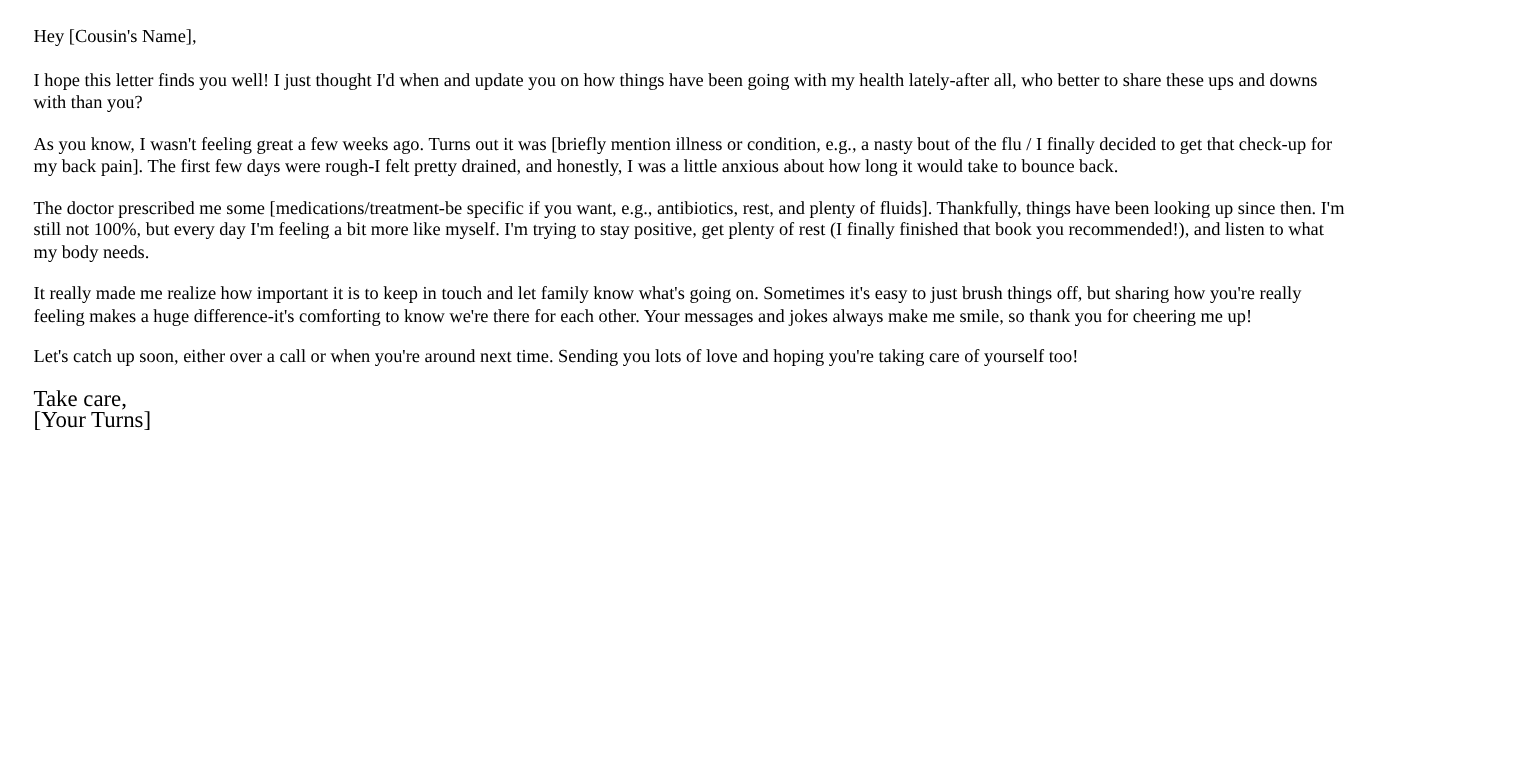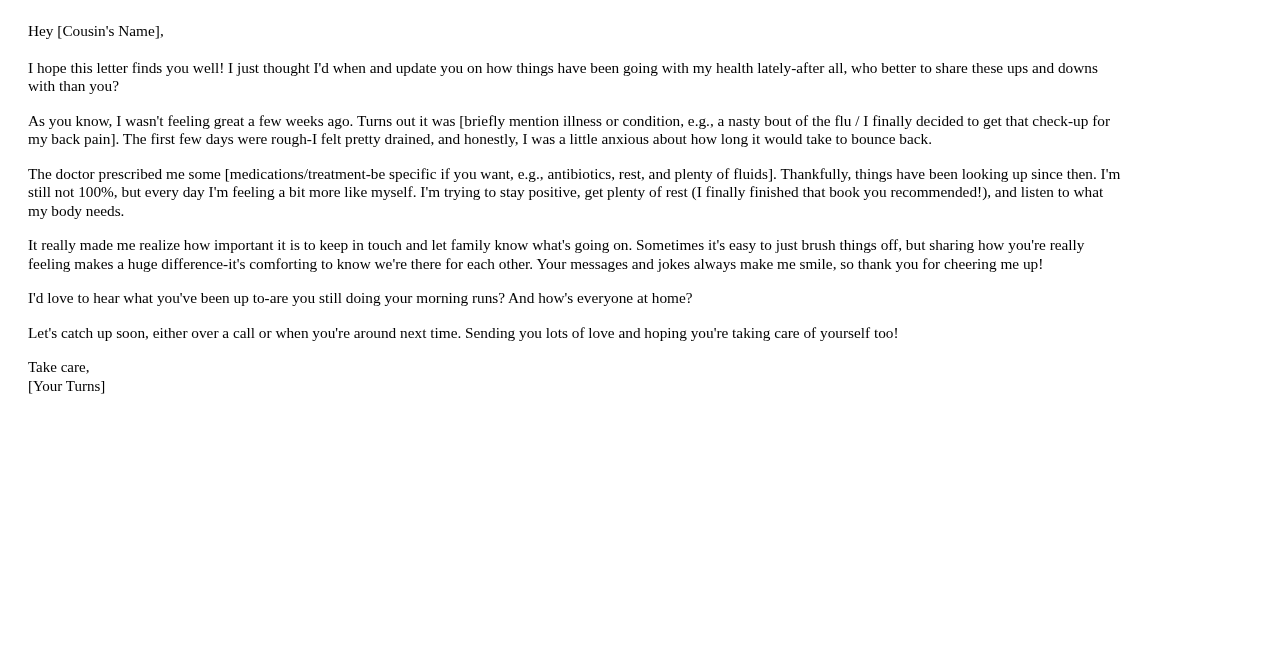--- a/index.html
+++ b/index.html
@@ -23,36 +23,35 @@
     font-size: 15.3px;
     line-height: 18.5px;
     margin: 0 0 16px 0;
     max-width: 1222px;
     text-align: left;
   }
   .para.salutation {
     margin-bottom: 18px;
   }
   .signoff {
-    font-size: 15px;
+    font-size: 19px;
     line-height: 18.5px;
     margin: 0;
   }
   .signoff div {
     white-space: pre;
   }
 </style>
 </head>
 <body>
 
 <div class="letter">
   <p class="para salutation">Hey [Cousin's Name],</p>
   <p class="para">I hope this letter finds you well! I just thought I'd when and update you on how things have been going with my health lately-after all, who better to share these ups and downs with than you?</p>
   <p class="para">As you know, I wasn't feeling great a few weeks ago. Turns out it was [briefly mention illness or condition, e.g., a nasty bout of the flu / I finally decided to get that check-up for my back pain]. The first few days were rough-I felt pretty drained, and honestly, I was a little anxious about how long it would take to bounce back.</p>
   <p class="para">The doctor prescribed me some [medications/treatment-be specific if you want, e.g., antibiotics, rest, and plenty of fluids]. Thankfully, things have been looking up since then. I'm still not 100%, but every day I'm feeling a bit more like myself. I'm trying to stay positive, get plenty of rest (I finally finished that book you recommended!), and listen to what my body needs.</p>
   <p class="para">It really made me realize how important it is to keep in touch and let family know what's going on. Sometimes it's easy to just brush things off, but sharing how you're really feeling makes a huge difference-it's comforting to know we're there for each other. Your messages and jokes always make me smile, so thank you for cheering me up!</p>
-  <p class="para">I'd love to hear what you've been up to-are you still doing your morning runs? And how's everyone at home?</p>
   <p class="para">Let's catch up soon, either over a call or when you're around next time. Sending you lots of love and hoping you're taking care of yourself too!</p>
   <div class="signoff">
     <div>Take care,</div>
     <div>[Your Turns]</div>
   </div>
 </div>
 
 </body></html>

